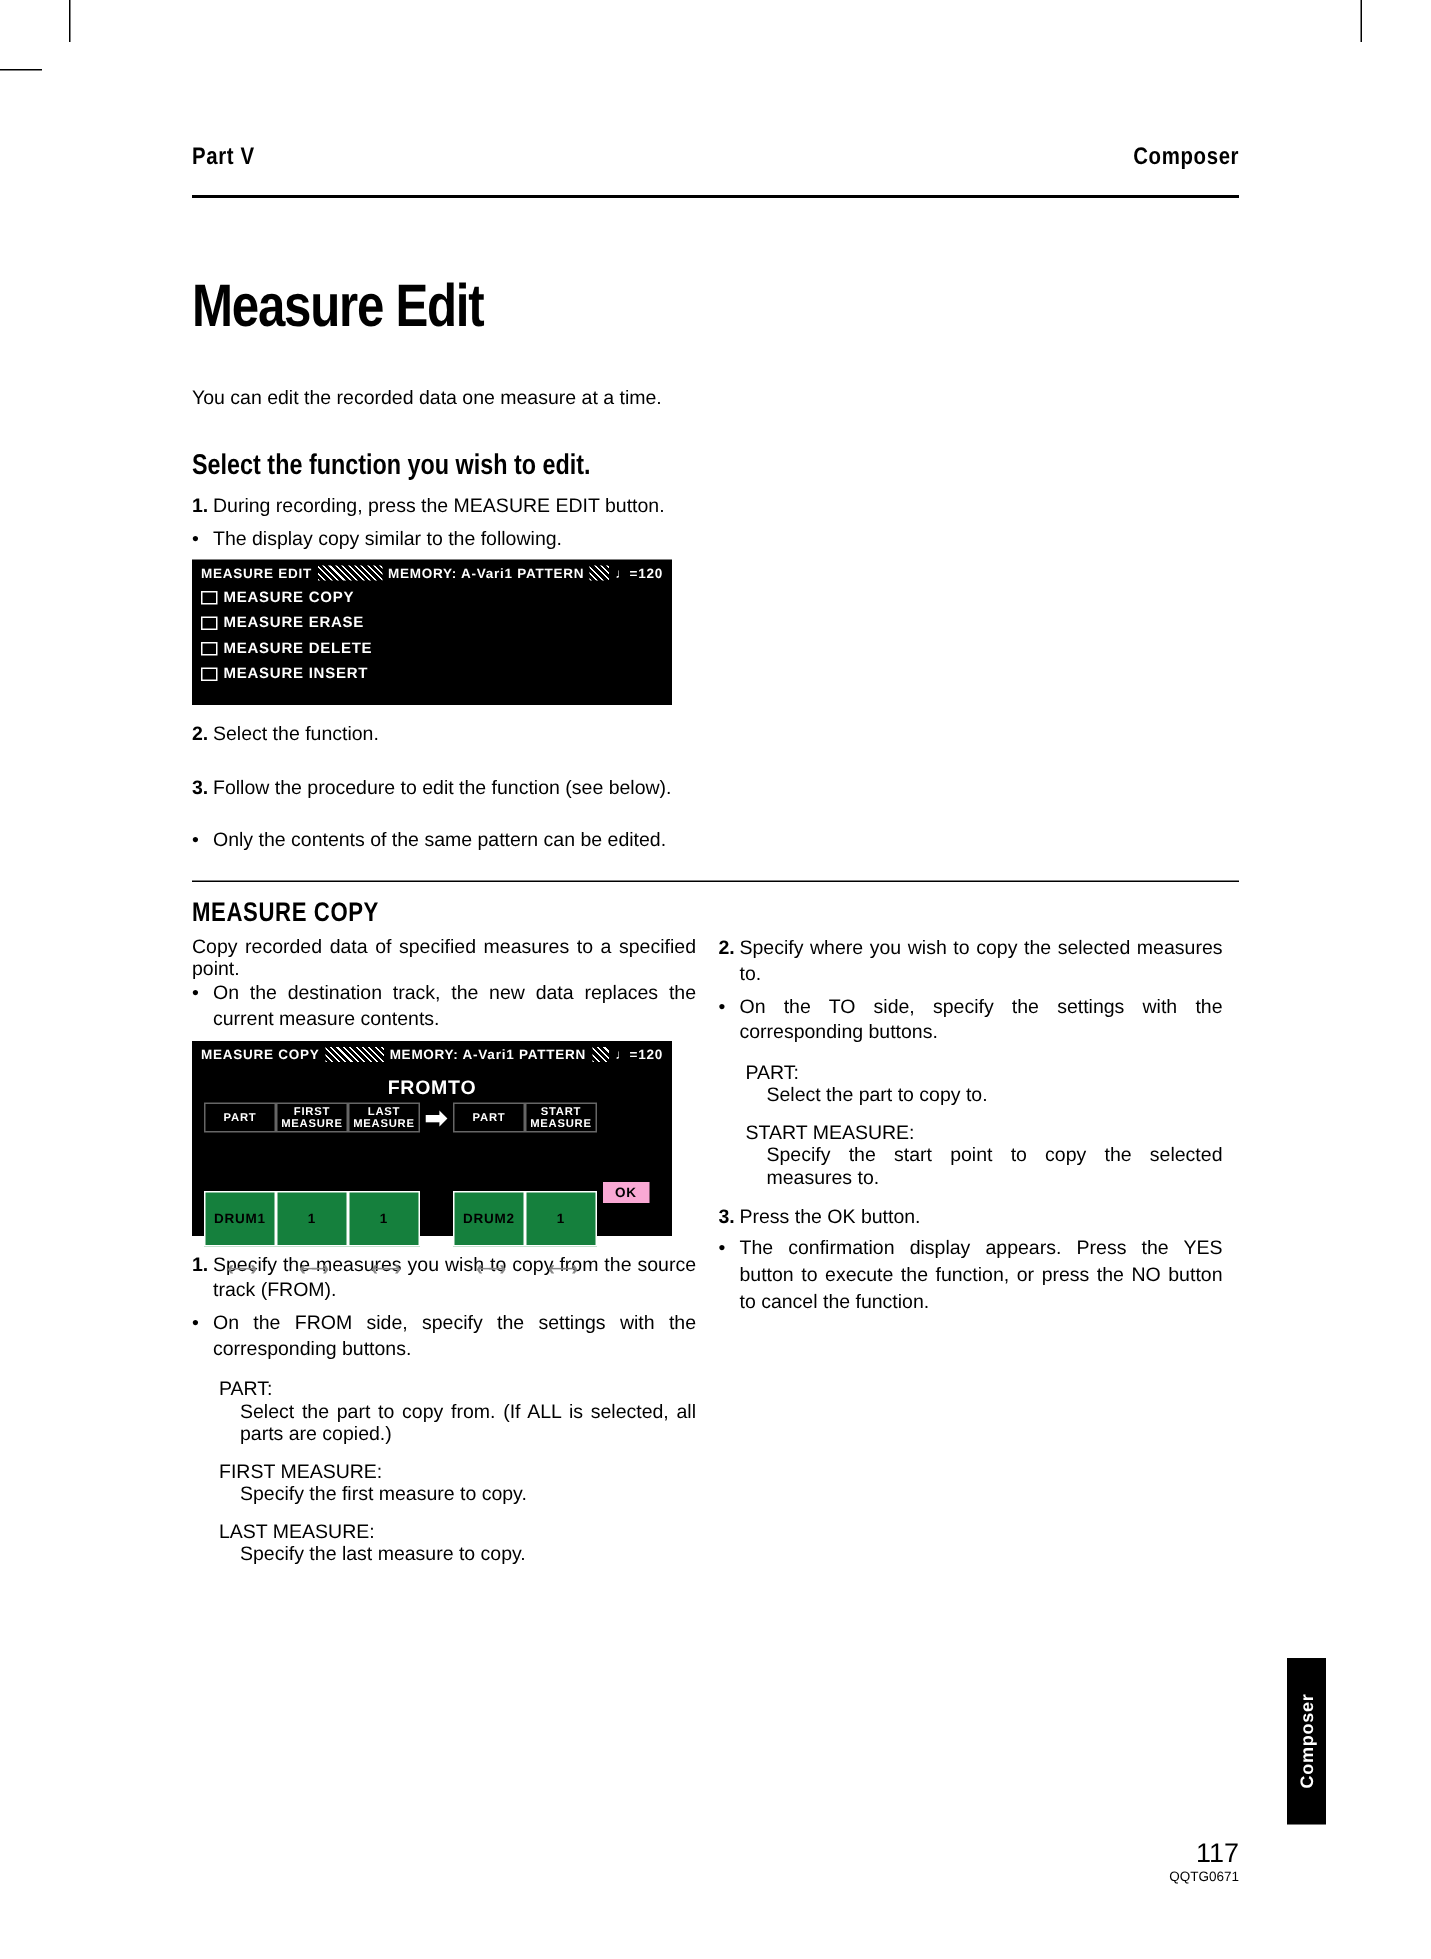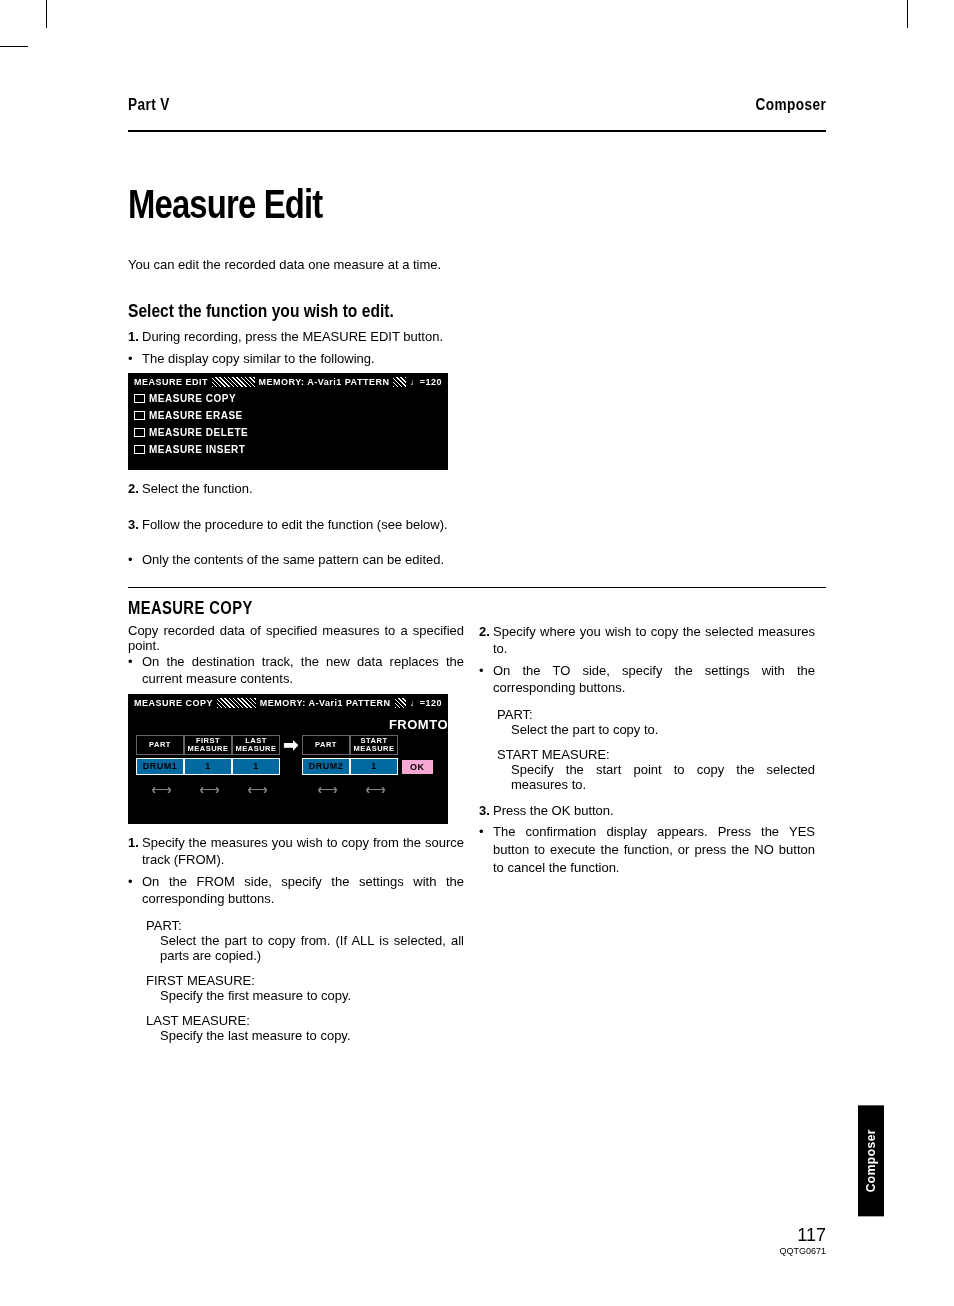--- a/index.html
+++ b/index.html
@@ -93,28 +93,28 @@
     font-size: 9px;
   }
   .screen .titlebar .hatch {
     background: repeating-linear-gradient(45deg,#fff 0 1px,#000 1px 3px);
     height: 10px; flex:1; margin: 0 4px;
   }
   .screen .menu-item { padding: 3px 6px; display:flex; gap:4px; align-items:center; }
   .screen .icon-box { width:11px; height:9px; border:1px solid #fff; display:inline-block; }
 
   .screen2 { height: 130px; position: relative; }
-  .screen2 .fromto { display:flex; justify-content:flex-end; margin-top:6px; font-size:13px; font-weight:900; }
+  .screen2 .fromto { display:flex; justify-content:center; margin-top:6px; font-size:13px; font-weight:900; }
   .screen2 .table-row { display:flex; padding:0 8px; gap:0; margin-top:2px; align-items:center;}
   .screen2 .cell {
     border:1px solid #666; font-size:7.5px; text-align:center;
     padding:2px 0; line-height:1.05;
   }
   .screen2 .cell.h { width:48px; height:20px; display:flex; align-items:center; justify-content:center;}
-  .screen2 .cell.v { width:48px; background:#0369a1; color:#000; border-color:#fff; font-size:9px; font-weight:bold; padding:3px 0;}
+  .screen2 .cell.v { width:48px; background:#15803d; color:#000; border-color:#fff; font-size:9px; font-weight:bold; padding:13px 0;margin-top:36px;}
   .screen2 .arrow { width:22px; text-align:center; font-size:18px; }
   .screen2 .okbtn { background:#f9a8d4;color:#000;font-size:9px;font-weight:bold;padding:2px 8px;margin-left:4px;}
   .screen2 .sliders { display:flex; padding:0 8px; margin-top:6px; gap:0;}
   .screen2 .slider { width:48px; text-align:center; color:#888; font-size:14px; letter-spacing:-3px;}
 
   hr.rule { border:0; border-top:1.5px solid #000; margin: 18px 0 10px 0; }
 
   h3.sec {
     font-family: Arial, sans-serif;
     font-weight: 900;

